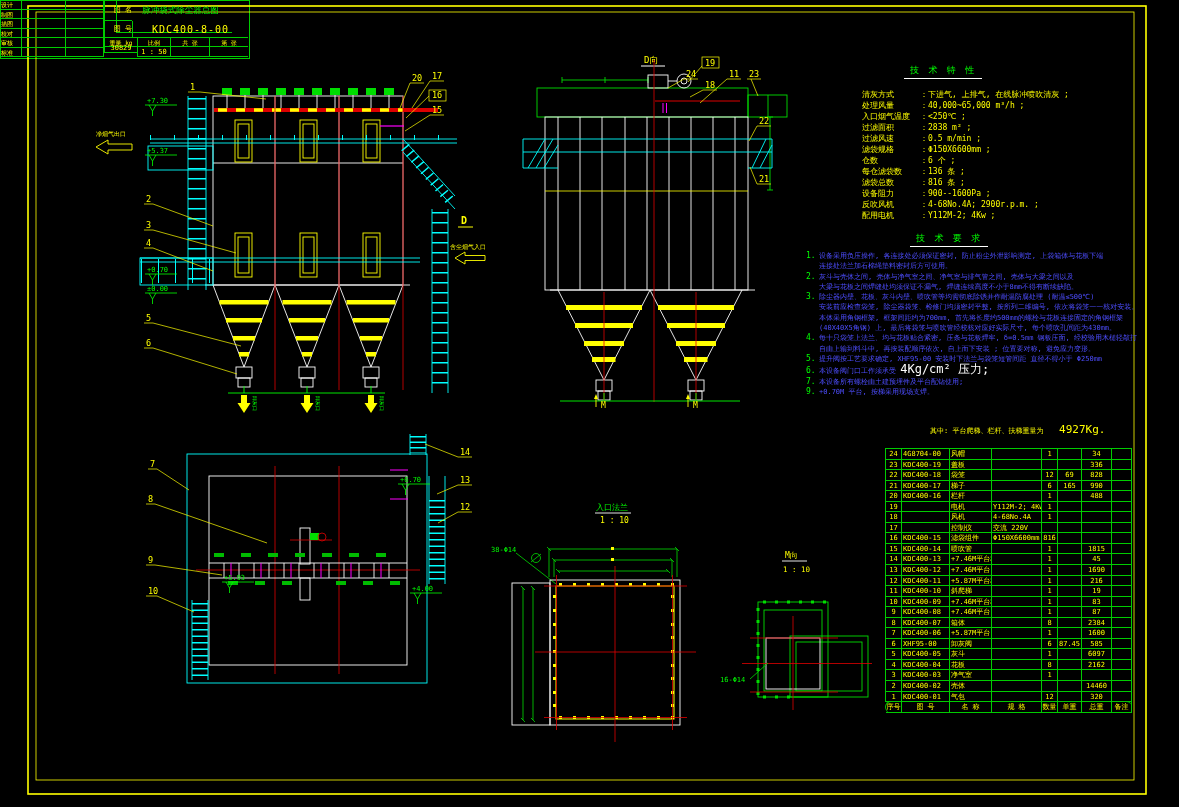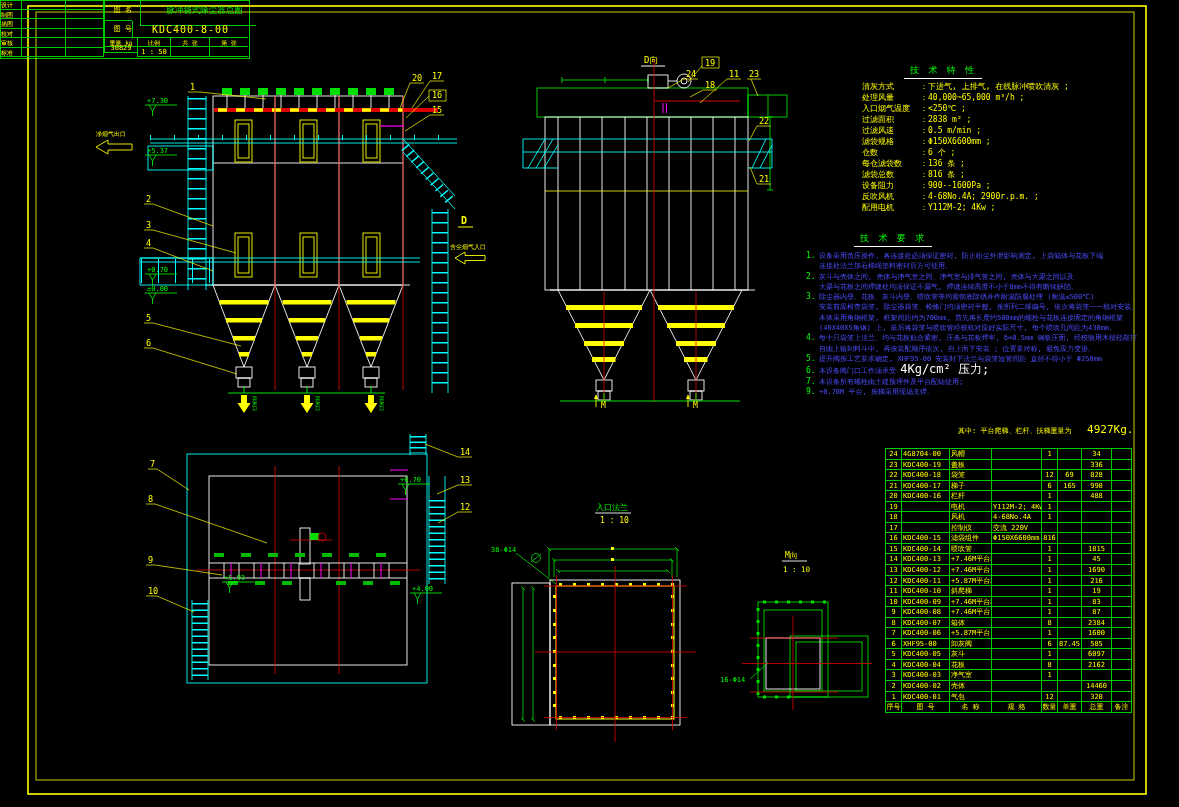--- a/index.html
+++ b/index.html
@@ -4,43 +4,43 @@
 <style>
   html,body{margin:0;padding:0;background:#000;}
   .sheet{position:relative;width:1179px;height:807px;background:#000;
          font-family:"DejaVu Sans Mono","DejaVu Sans",monospace;overflow:hidden;}
   .sheet svg{position:absolute;left:0;top:0;}
   .panel{position:absolute;color:#ffff00;}
   
   #spec{left:862px;top:58px;width:280px;}
   .spec-head{color:#00ff00;font-size:9px;letter-spacing:2px;margin-left:42px;
              border-bottom:1px solid #fff;display:inline-block;padding:0 6px 1px 6px;}
-  .spec-rows{margin-top:2px;}
+  .spec-rows{margin-top:10px;}
   .spec-row{height:11px;font-size:8px;white-space:nowrap;display:flex;}
   .spec-label{display:inline-block;min-width:58px;}
   
   #reqs{left:806px;top:226px;width:360px;}
-  .req-head{color:#00ff00;font-size:9px;letter-spacing:2px;margin-left:48px;
+  .req-head{color:#00ff00;font-size:9px;letter-spacing:2px;margin-left:104px;
             border-bottom:1px solid #fff;display:inline-block;padding:0 6px 1px 6px;}
   .req-lines{margin-top:4px;}
   .req-line{font-size:7px;line-height:10.3px;white-space:nowrap;}
   .req-num{display:inline-block;width:13px;color:#00ff00;font-size:8px;}
   .b{color:#4d4dff;}
   .lat{color:#ffffff;font-size:12px;}
   
   #note{left:930px;top:418px;width:230px;white-space:nowrap;}
-  .note-pre{font-size:7px;margin-left:28px;}
+  .note-pre{font-size:7px;}
   .note-w{font-size:11px;margin-left:6px;}
   
   .bomgrid{position:absolute;left:885px;display:grid;
            grid-template-columns:16px 48px 42px 50px 16px 24px 30px 20px;
            border-left:1px solid #00cc00;border-top:1px solid #00cc00;
            font-size:7px;color:#ffff00;}
   #bom{top:448px;grid-auto-rows:10.55px;}
-  #bom-head{top:701px;grid-auto-rows:11px;}
+  #bom-head{top:701px;grid-auto-rows:11px;border-radius:6px;}
   .bc{border-right:1px solid #00cc00;border-bottom:1px solid #00cc00;
       overflow:hidden;white-space:nowrap;line-height:10px;padding-left:1px;box-sizing:border-box;}
   .cc{text-align:center;padding-left:0;}
   
   #tblock{left:885px;top:718px;width:250px;height:59px;border:1px solid #00cc00;
           box-sizing:border-box;font-size:6px;color:#ffff00;}
   .tb-roles{position:absolute;left:0;top:0;width:104px;height:57px;display:grid;
             grid-template-columns:22px 44px 38px;grid-auto-rows:9.5px;}
   .tbc{border-right:1px solid #00cc00;border-bottom:1px solid #00cc00;overflow:hidden;
        line-height:9px;padding-left:1px;box-sizing:border-box;}
@@ -823,21 +823,21 @@
 
         <div style="display:contents">
           <span class="tbc">审核</span><span class="tbc"></span><span class="tbc"></span>
         </div>
 
         <div style="display:contents">
           <span class="tbc">标准</span><span class="tbc"></span><span class="tbc"></span>
         </div>
       </div>
     <div class="tb-abs tb-lab" style="left:104px;top:0;width:28px;height:21px;">图 名</div>
-    <div class="tb-abs tb-name" style="left:140px;top:0;width:116px;height:26px;padding-left:12px;">脉冲袋式除尘器总图</div>
+    <div class="tb-abs tb-name" style="left:116px;top:0;width:116px;height:33px;padding-left:12px;">脉冲袋式除尘器总图</div>
     <div class="tb-abs tb-lab" style="left:104px;top:21px;width:28px;height:17px;line-height:17px;">图 号</div>
     <div class="tb-abs tb-num" style="left:132px;top:21px;width:116px;height:17px;">KDC400-8-00</div>
     <div class="tb-abs tb-small" style="left:104px;top:38px;width:33px;height:9px;">重量 kg</div>
     <div class="tb-abs tb-small" style="left:137px;top:38px;width:33px;height:9px;">比例</div>
     <div class="tb-abs tb-small" style="left:170px;top:38px;width:39px;height:9px;">共 张</div>
     <div class="tb-abs tb-small" style="left:209px;top:38px;width:39px;height:9px;">第 张</div>
     <div class="tb-abs tb-val" style="left:104px;top:43px;width:33px;height:10px;">30829</div>
     <div class="tb-abs tb-val" style="left:137px;top:47px;width:33px;height:10px;">1 : 50</div>
     <div class="tb-abs" style="left:170px;top:47px;width:39px;height:10px;"></div>
     <div class="tb-abs" style="left:209px;top:47px;width:39px;height:10px;"></div>

